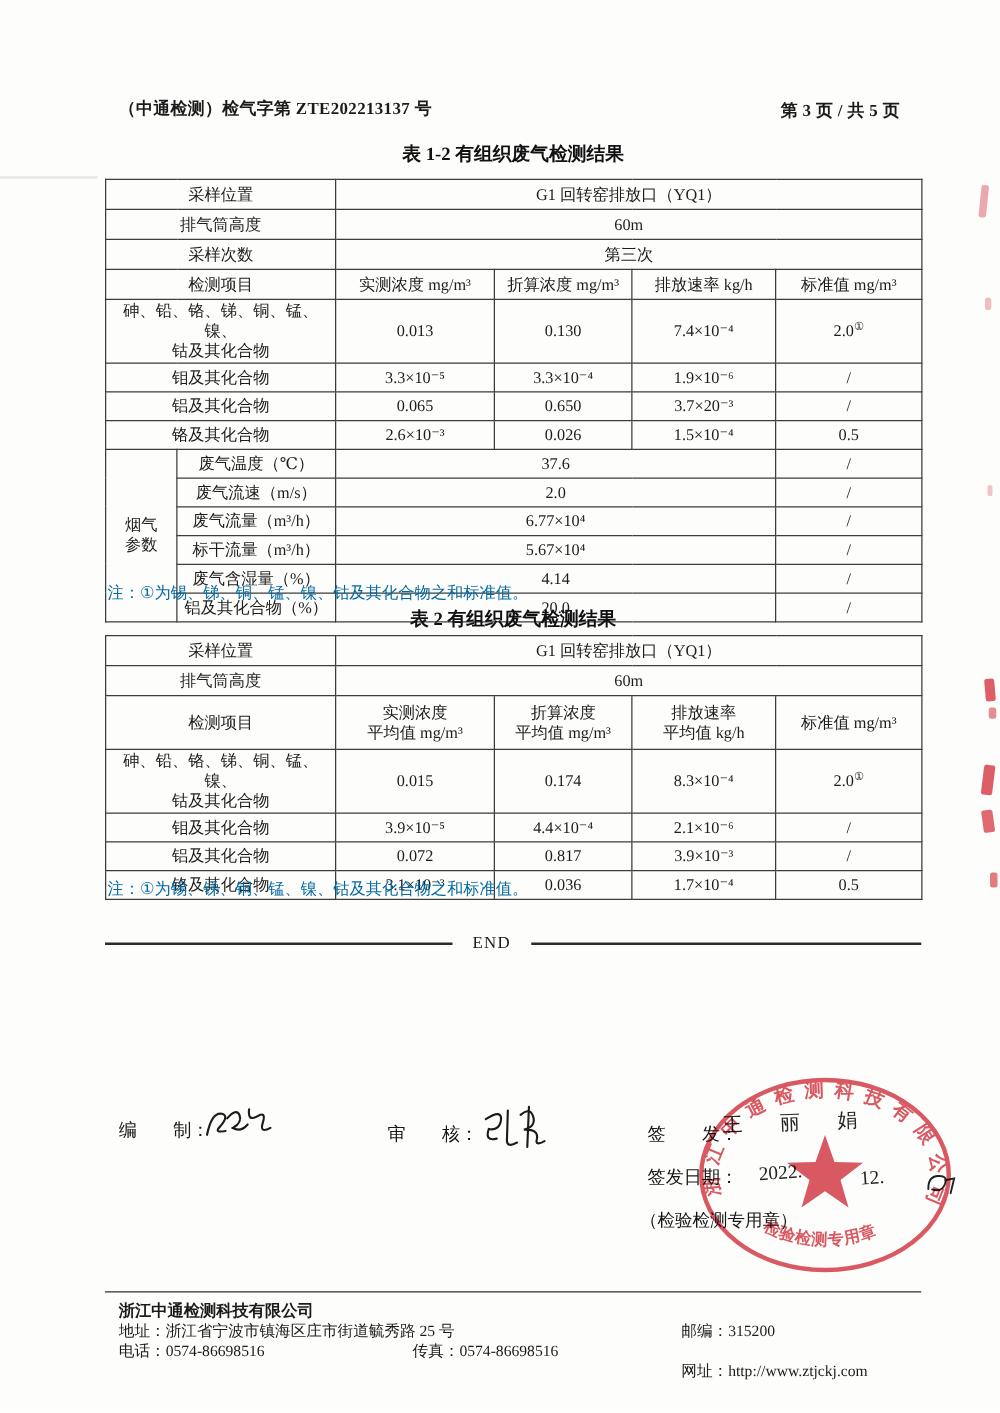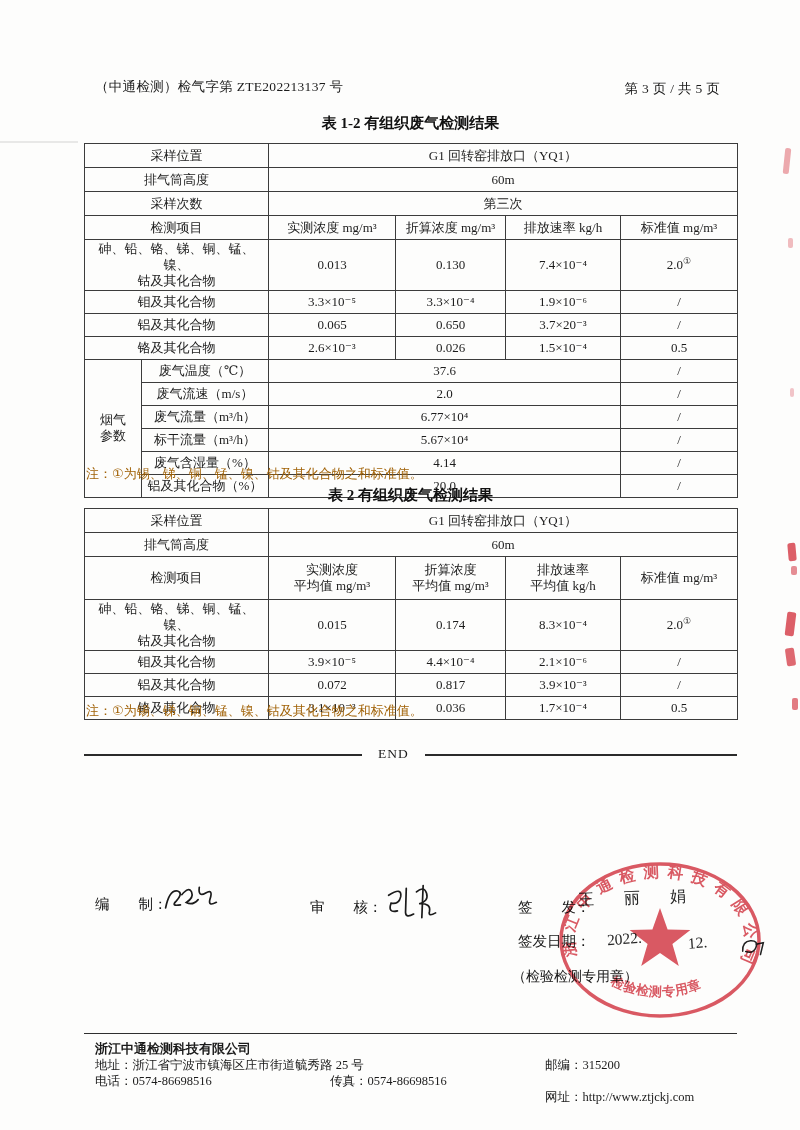--- a/index.html
+++ b/index.html
@@ -1,34 +1,34 @@
 <!DOCTYPE html>
 <html><head>
 <meta charset="utf-8">
 <style>
   html,body{margin:0;padding:0;}
   body{
     width:800px;height:1130px;background:#fdfdfc;position:relative;overflow:hidden;
     font-family:"Liberation Serif","DejaVu Serif","DejaVu Sans",serif;color:#1d1d1d;
   }
   .abs{position:absolute;}
-  .hdr{font-size:13.5px;letter-spacing:.3px;color:#1b1b1b;}
+  .hdr{font-size:13.5px;letter-spacing:.3px;color:#1b1b1b;font-weight:bold;}
   .ttl{left:84px;width:653px;text-align:center;font-weight:bold;font-size:15px;color:#111;}
   table.t{border-collapse:collapse;position:absolute;left:84px;width:653px;table-layout:fixed;}
   table.t td{
     border:1px solid #3c3c3c;text-align:center;vertical-align:middle;
     padding:1px 3px;font-size:13px;line-height:1.22;color:#1c1c1c;
   }
   tr.h22 td{height:21px;}
   tr.h21 td{height:20px;margin-top:20px;}
   tr.h43 td{height:41px;}
   tr.h42 td{height:40px;}
   .pre{white-space:pre-line;}
   sup.std{font-size:9px;vertical-align:super;line-height:0;}
-  .note{font-size:13px;color:#a16207;left:86px;}
+  .note{font-size:13px;color:#0369a1;left:86px;}
   .endrow{left:84px;width:653px;display:flex;align-items:center;}
   .endrow .ln{border-top:2px solid #2b2b2b;height:0;}
   .endrow .lnL{width:278px;}
   .endrow .lnR{flex:1;}
   .endrow .txt{padding:0 16px;font-size:13.5px;letter-spacing:1px;color:#1b1b1b;transform:translateY(-1px);}
   .siglab{font-size:14.5px;color:#161616;}
   .hand{color:#242424;}
   .footline{left:84px;width:653px;border-top:1.5px solid #2f2f2f;height:0;}
   .ft{font-size:12.5px;color:#1b1b1b;}
   .ftb{font-weight:bold;}

